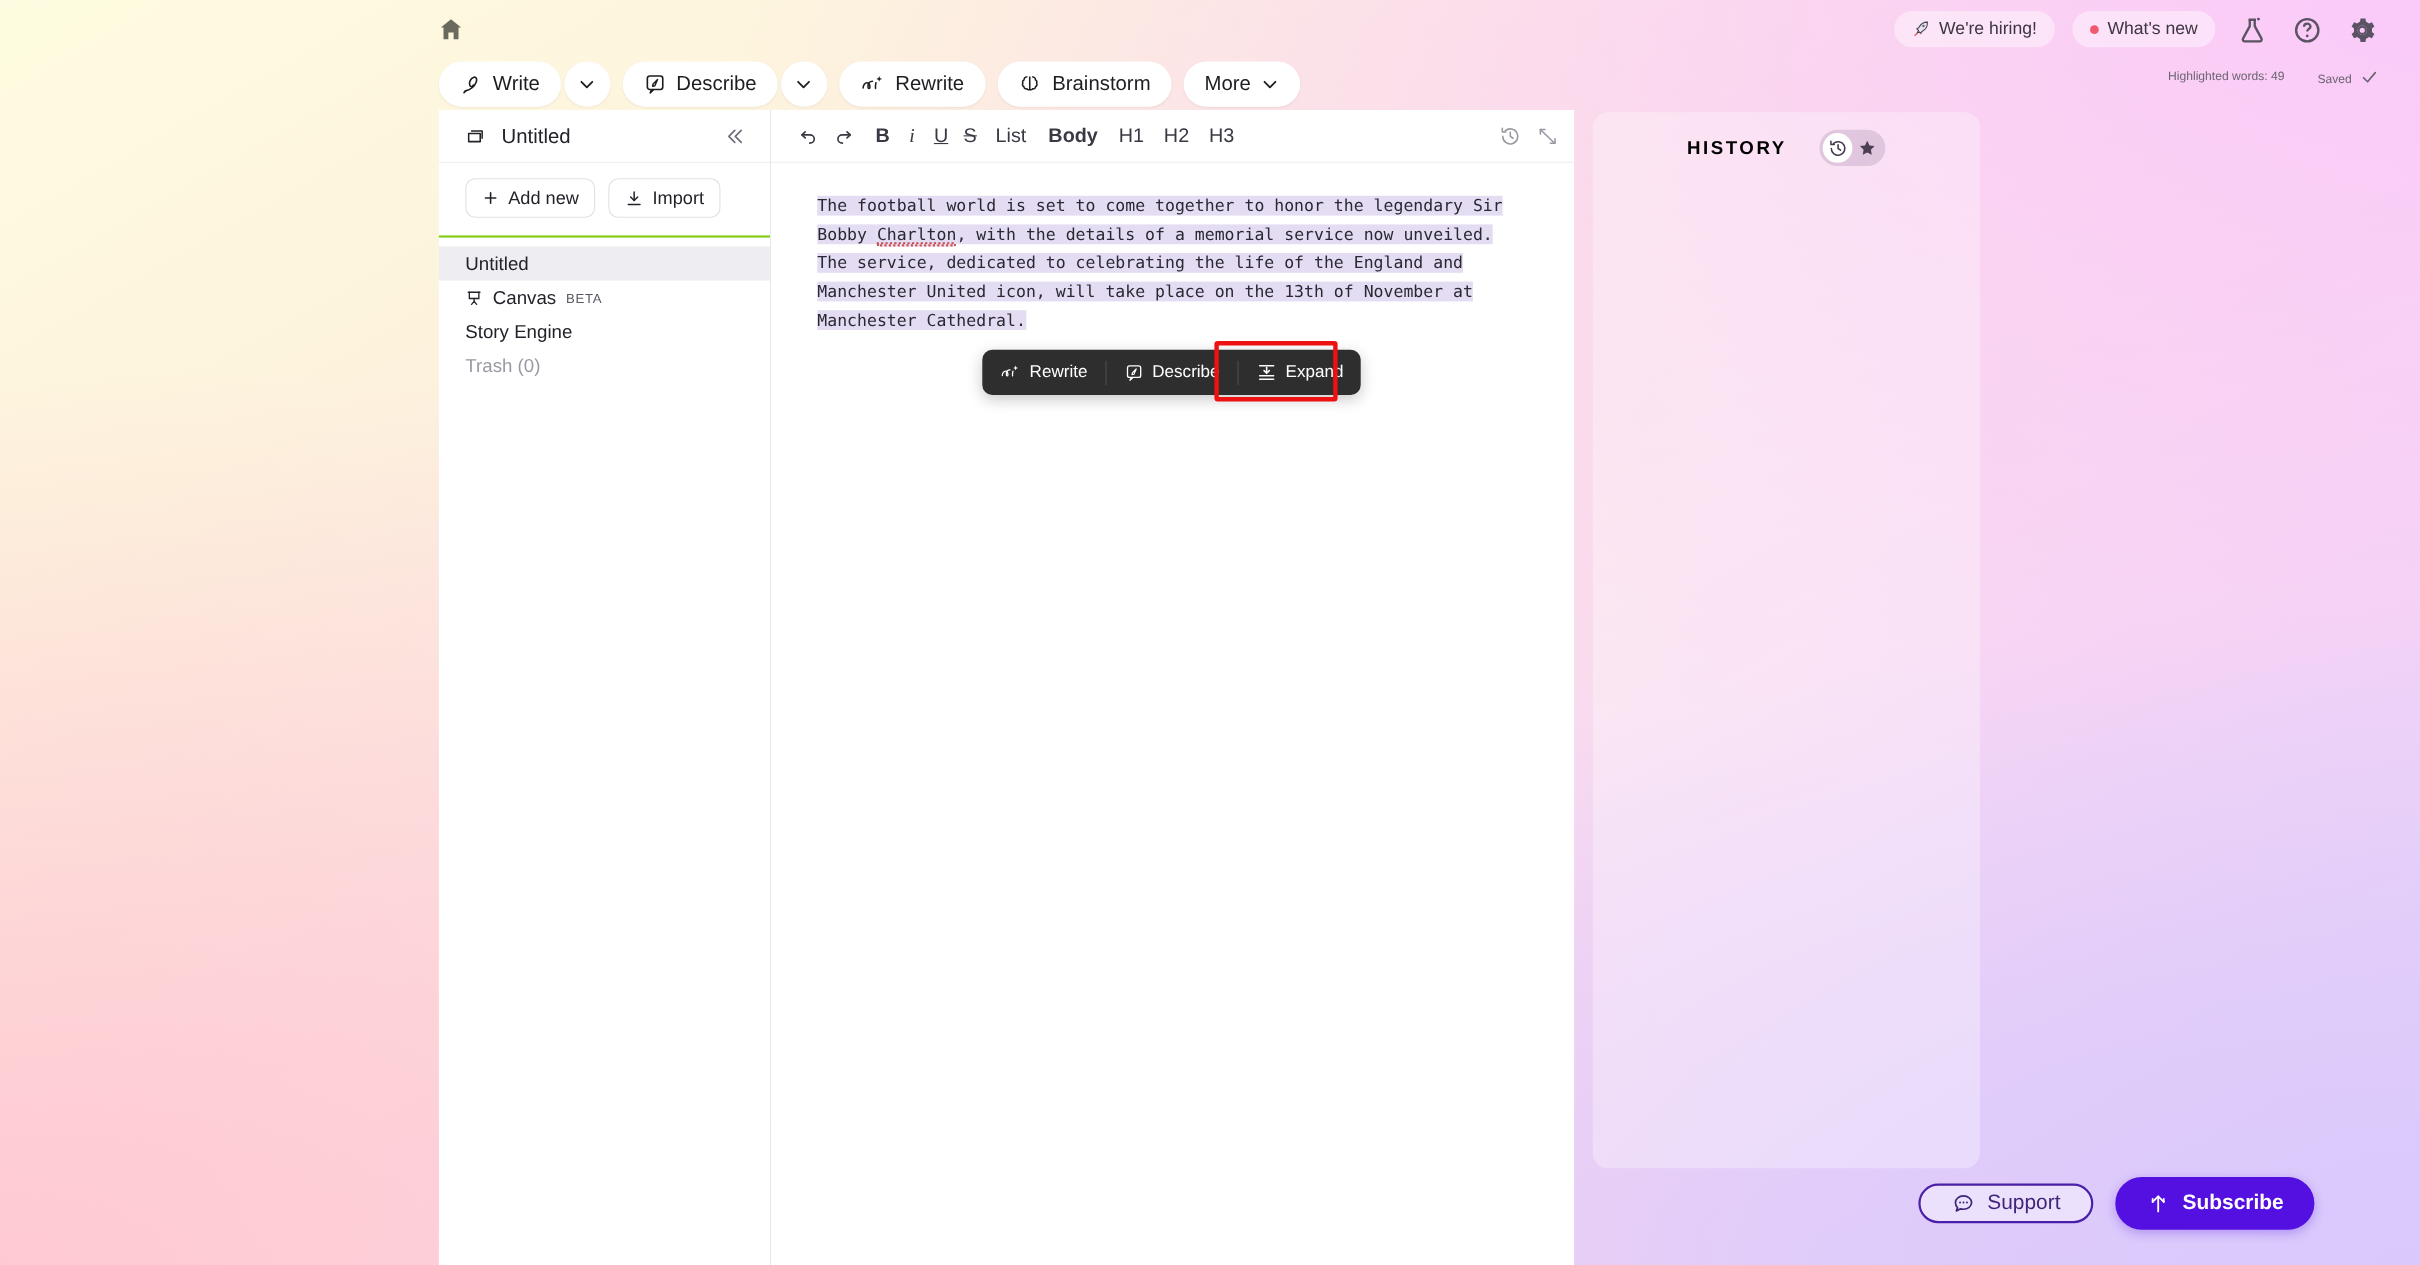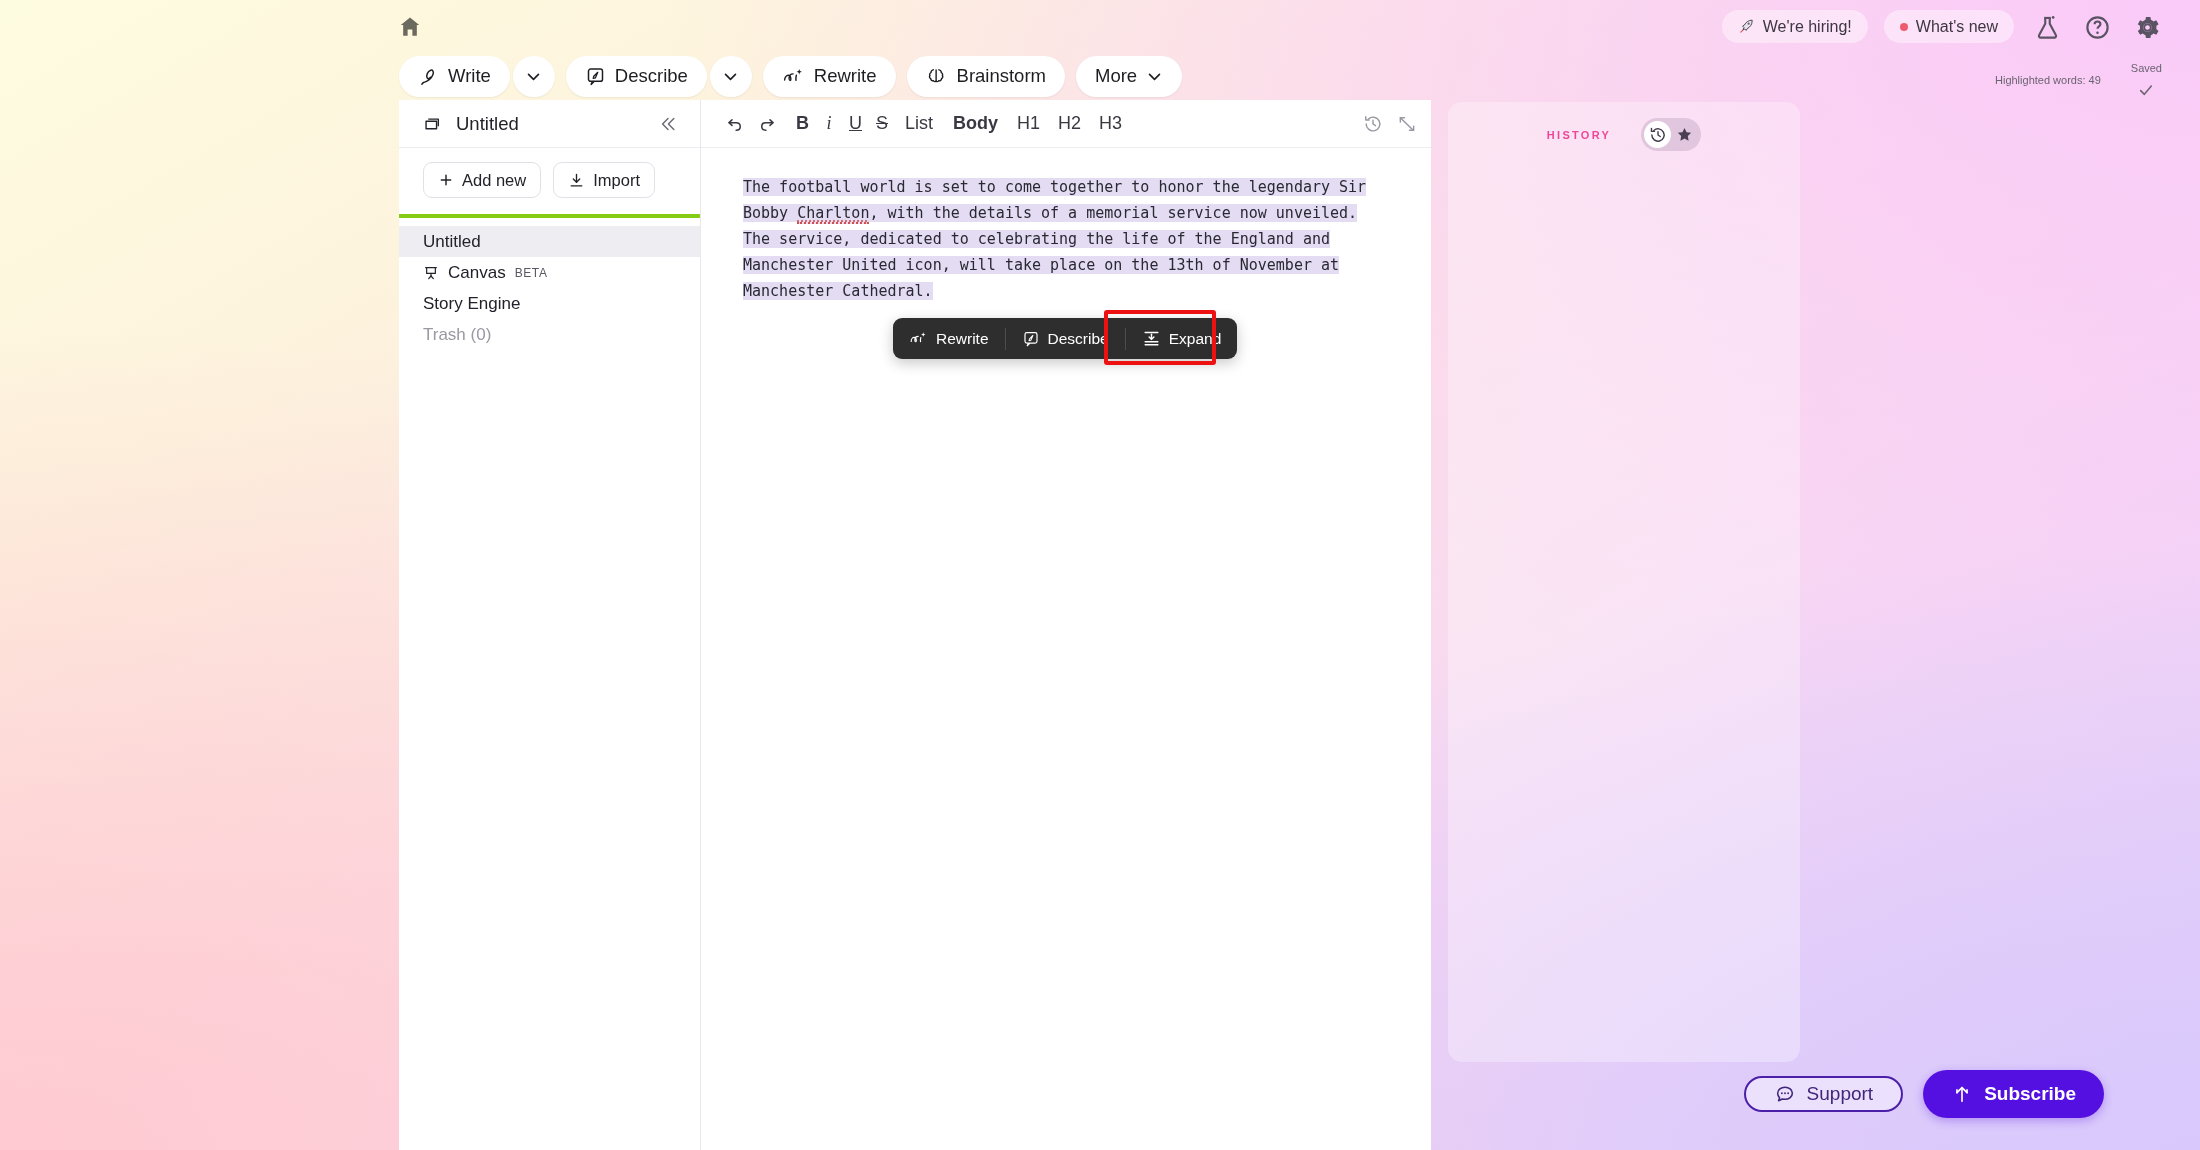--- a/index.html
+++ b/index.html
@@ -38,31 +38,31 @@
   .badge-pill {
     display:flex; align-items:center; gap:8px; height:33px; padding:0 16px;
     border-radius:18px; background:rgba(255,255,255,0.42);
     font-size:16px; color:#3c3640; cursor:pointer; white-space:nowrap;
   }
   .dot-red { width:8px;height:8px;border-radius:50%;background:#ef5a6f; display:inline-block;}
   .icon-btn { width:34px;height:34px; display:flex;align-items:center;justify-content:center; cursor:pointer; }
 
   #status-row { position:absolute; right:38px; top:62px; display:flex; align-items:center; gap:30px;
     font-size:11px; color:#6a6470; }
-  #status-row .saved { display:flex; align-items:center; gap:8px;flex-direction:column; }
+  #status-row .saved { display:flex; align-items:flex-end; gap:8px; }
 
   
   #sidebar {
     position:absolute; left:399px; top:100px; width:302px; bottom:0;
     background:#fff; border-right:1px solid #e9e7ec;
   }
   #sb-head { height:48px; display:flex; align-items:center; padding:0 22px 0 24px; gap:12px;
     border-bottom:1px solid #edebf0; }
   #sb-head .title { font-size:18.5px; color:#23222a; flex:1; }
-  #sb-actions { padding:14px 22px 16px 24px; display:flex; gap:12px; border-bottom:4px solid #84cc16;}
+  #sb-actions { padding:14px 22px 16px 24px; display:flex; gap:12px; border-bottom:2px solid #84cc16;}
   .sb-btn { height:36px; border:1px solid #e2e0e6; border-radius:9px; background:#fff;
     display:flex; align-items:center; gap:8px; padding:0 14px; font-size:16.5px; color:#23222a;
     cursor:pointer; font-family:"Liberation Sans", sans-serif; }
   .sb-item { height:31px; display:flex; align-items:center; gap:9px; padding:0 24px;
     font-size:17px; color:#23222a; cursor:pointer; }
   .sb-item.active { background:#eeedf1; }
   .sb-item.muted { color:#9b98a3; }
   .beta { font-size:12px; letter-spacing:.6px; color:#5a5763; }
 
   
@@ -98,21 +98,21 @@
   #ctx .div { width:1px; height:22px; background:#4d4d4d; }
   #ctx-expand-wrap { position:absolute; left:1104px; top:310px; width:112px; height:55px;
     border:4px solid #ee1111; border-radius:3px; pointer-events:none; }
 
   
   #history {
     position:absolute; left:1448px; top:102px; width:352px; height:960px;
     background:rgba(255,255,255,0.30); border-radius:14px;
   }
   #hist-head { display:flex; align-items:center; justify-content:center; gap:30px; padding-top:16px; }
-  #hist-title { font-size:11px; letter-spacing:2.3px; color:#ec4899; font-weight:bold; }
+  #hist-title { font-size:17px; letter-spacing:2.3px; color:#000000; font-weight:bold; }
   #hist-toggle { width:60px; height:33px; border-radius:18px; background:rgba(120,90,130,0.20);
     display:flex; align-items:center; padding:3px; cursor:pointer; }
   #hist-toggle .knob { width:28px;height:27px;border-radius:50%;background:#fff;
     display:flex;align-items:center;justify-content:center; }
   #hist-toggle .star { width:28px;height:27px; display:flex;align-items:center;justify-content:center; }
 
   
   #bottom-actions { position:absolute; right:96px; bottom:32px; display:flex; gap:20px; align-items:center; }
   #support-btn {
     height:36px; border:2px solid #4b1fa8; border-radius:26px; background:rgba(255,255,255,0.42);

